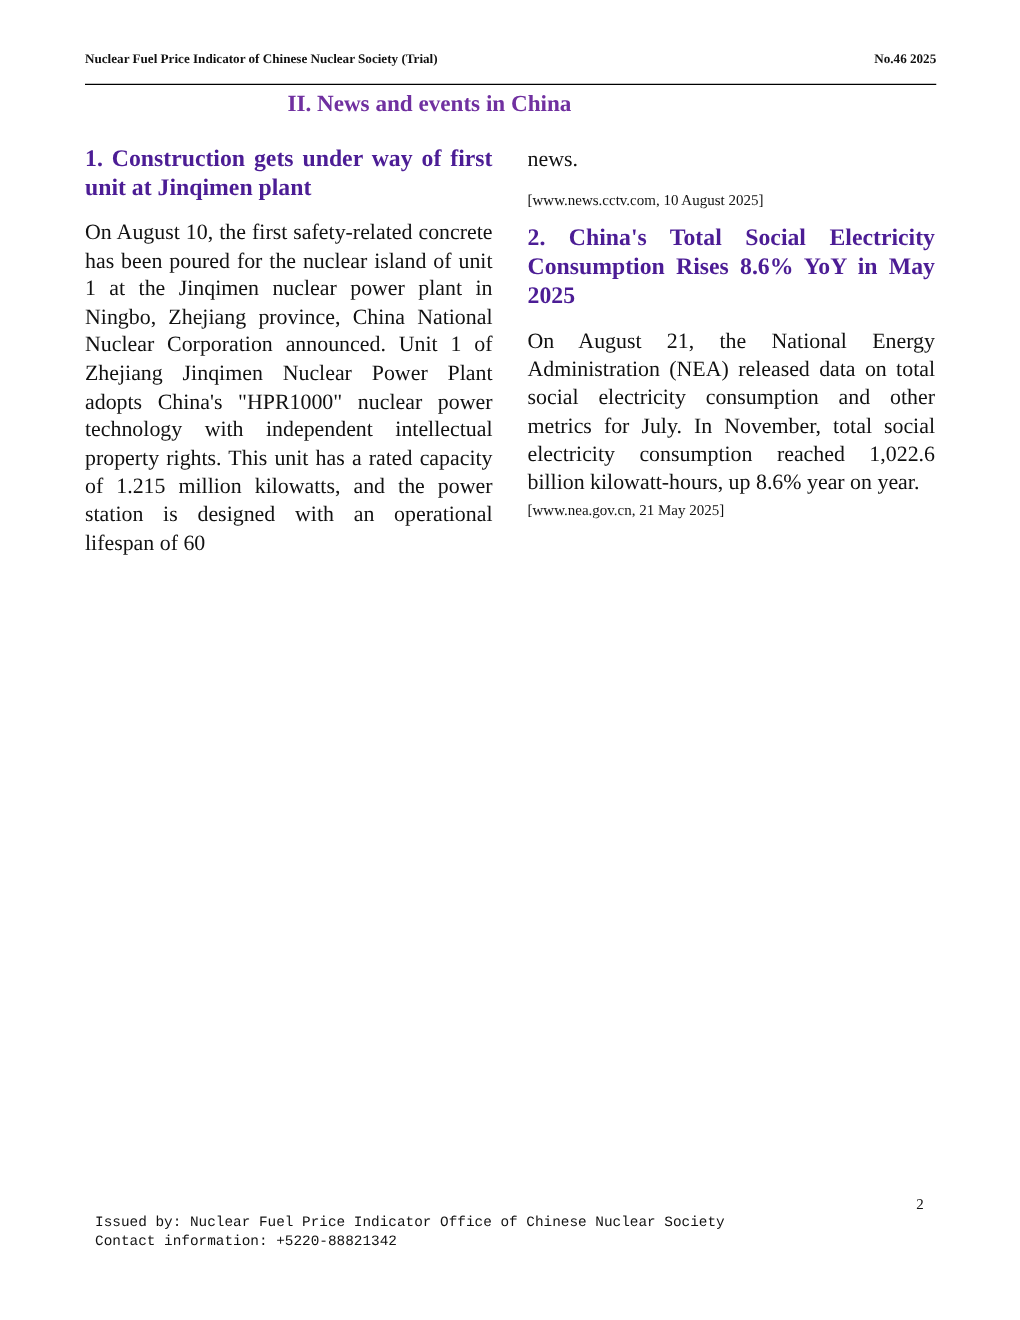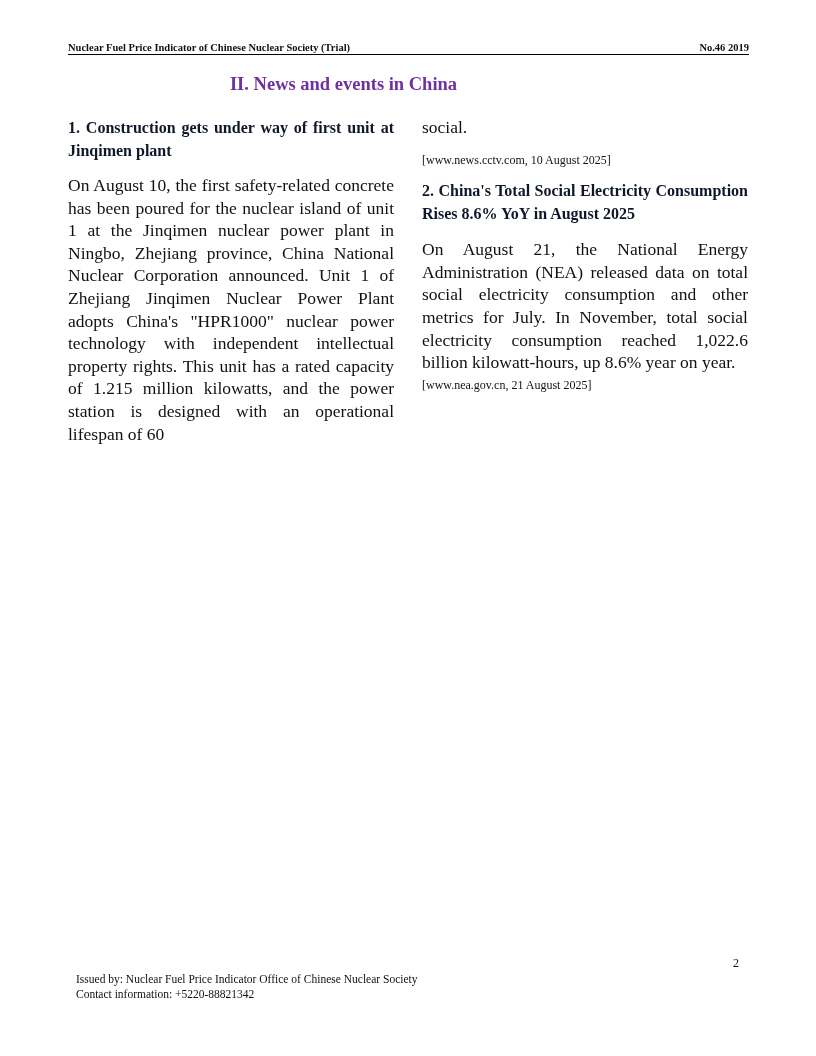--- a/index.html
+++ b/index.html
@@ -1,55 +1,55 @@
 <!DOCTYPE html>
 <html><head>
 <meta charset="utf-8">
 <style>
   html, body { margin: 0; padding: 0; background: #ffffff; }
   body { width: 816px; height: 1056px; position: relative; overflow: hidden;
          font-family: "Liberation Serif", serif; color: #111; }
   .header { position: absolute; left: 68px; top: 38px; width: 681px; height: 15px;
             border-bottom: 1.3px solid #000; font-size: 10.5px; font-weight: bold;
-            display: flex; justify-content: space-between; align-items: flex-end; padding-bottom: 1px; }
+            display: flex; justify-content: space-between; align-items: flex-end; padding-bottom: 14px; }
   .section-title { position: absolute; left: 0; width: 687px; top: 74px; text-align: center;
                    font-size: 18.5px; font-weight: bold; color: #7030a0; }
   .col { position: absolute; top: 116px; width: 326px; }
   .col.left { left: 68px; }
   .col.right { left: 422px; }
-  .art-title { font-size: 16px; font-weight: bold; color: #0f172a; line-height: 23px;
+  .art-title { font-size: 19px; font-weight: bold; color: #4c1d95; line-height: 23px;
                text-align: justify; margin: 0 0 12px 0; }
   .right .art-title { margin-top: 0; margin-bottom: 13px; }
   .body-text { font-size: 17.5px; line-height: 22.6px; text-align: justify; margin: 0; }
   .source { font-size: 12px; line-height: 22.6px; margin: 10px 0 8px 0; }
   .source.tight { margin: 0; }
   .page-num { position: absolute; left: 733px; top: 956px; font-size: 12px; }
-  .footer { position: absolute; left: 76px; top: 972px; font-size: 11.5px; line-height: 14.5px; }
+  .footer { position: absolute; left: 76px; top: 972px; font-size: 11.5px; line-height: 14.5px; font-family: Liberation Mono, monospace; }
 </style>
 </head>
 <body>
 
 <div class="header">
   <span>Nuclear Fuel Price Indicator of Chinese Nuclear Society (Trial)</span>
-  <span>No.46 2019</span>
+  <span>No.46 2025</span>
 </div>
 
 <div class="section-title">II. News and events in China</div>
 
 <div class="col left">
   <div class="art-title">1. Construction gets under way of first unit at Jinqimen plant</div>
   <p class="body-text">On August 10, the first safety-related concrete has been poured for the nuclear island of unit 1 at the Jinqimen nuclear power plant in Ningbo, Zhejiang province, China National Nuclear Corporation announced. Unit 1 of Zhejiang Jinqimen Nuclear Power Plant adopts China's "HPR1000" nuclear power technology with independent intellectual property rights. This unit has a rated capacity of 1.215 million kilowatts, and the power station is designed with an operational lifespan of 60</p>
 </div>
 
 <div class="col right">
-  <p class="body-text">social.</p>
+  <p class="body-text">news.</p>
   <p class="source">[www.news.cctv.com, 10 August 2025]</p>
-  <div class="art-title">2. China's Total Social Electricity Consumption Rises 8.6% YoY in August 2025</div>
+  <div class="art-title">2. China's Total Social Electricity Consumption Rises 8.6% YoY in May 2025</div>
   <p class="body-text">On August 21, the National Energy Administration (NEA) released data on total social electricity consumption and other metrics for July. In November, total social electricity consumption reached 1,022.6 billion kilowatt-hours, up 8.6% year on year.</p>
-  <p class="source tight">[www.nea.gov.cn, 21 August 2025]</p>
+  <p class="source tight">[www.nea.gov.cn, 21 May 2025]</p>
 </div>
 
 <div class="page-num">2</div>
 
 <div class="footer">
   <div>Issued by: Nuclear Fuel Price Indicator Office of Chinese Nuclear Society</div>
   <div>Contact information: +5220-88821342</div>
 </div>
 
 </body></html>

